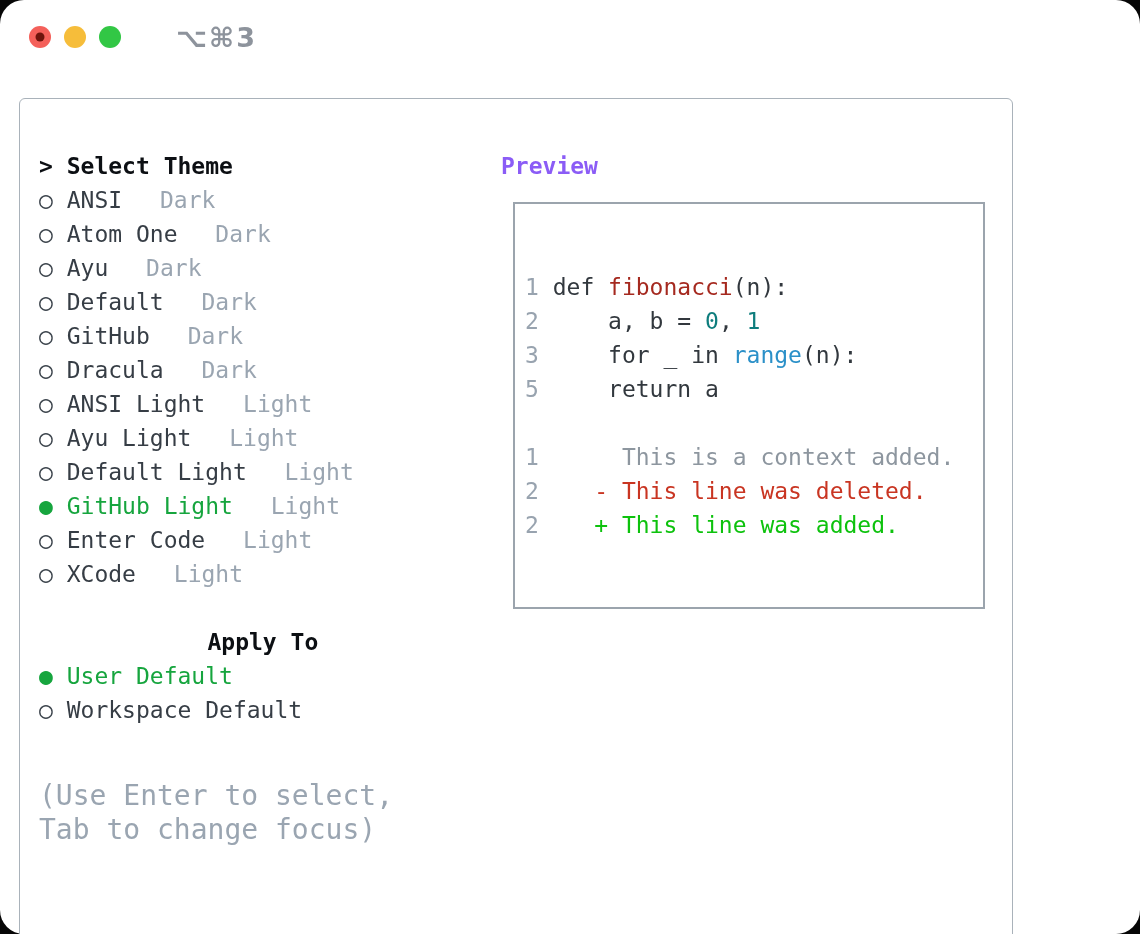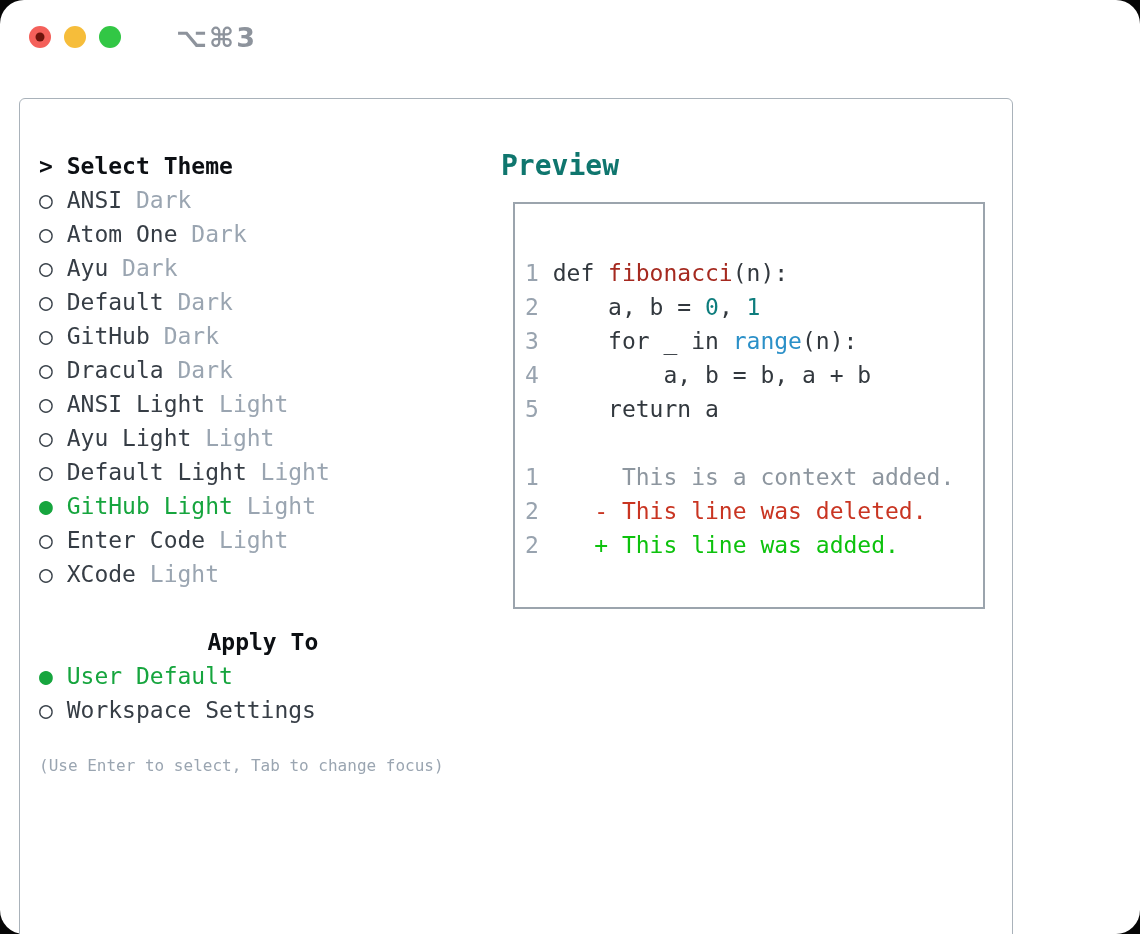--- a/index.html
+++ b/index.html
@@ -47,40 +47,40 @@
     box-sizing:border-box;
   }
   .left-col{
     position:absolute;left:19px;top:50px;
     font-size:23px;
   }
   .row{white-space:pre;line-height:34px;color:var(--fg);}
   .spacer{height:34px;}
   .prompt,.hdr{font-weight:bold;color:#0c0f13;}
   .bullet{color:#3f474f;}
-  .tag{color:var(--tag);}
+  .tag{color:var(--tag);margin-left:24px;}
   .row.sel .bullet,.row.sel .nm{color:var(--accent);}
   .indent{padding-left:2ch;text-align:center;}
   .hint{
     width:420px;white-space:normal;
-    color:var(--hint);line-height:34px;font-size:16px;
-    margin-top:22px;
+    color:var(--hint);line-height:34px;font-size:28px;
+    margin-top:52px;
   }
   
   .preview-header{
     position:absolute;left:481px;top:50px;
-    font-size:28px;font-weight:bold;color:#0f766e;line-height:34px;
+    font-size:23px;font-weight:bold;color:#8b5cf6;line-height:34px;
     white-space:pre;
   }
   .preview-box{
     position:absolute;left:493px;top:103px;
     width:472px;height:407px;
     border:2px solid #9ba4ad;
     box-sizing:border-box;
-    padding:52px 0 0 10px;
+    padding:66px 0 0 10px;
     background:#fff;
     overflow:hidden;
   }
   .cl{white-space:pre;line-height:34px;font-size:23px;min-height:34px;color:var(--codefg);}
   .ln{display:inline-block;width:1ch;margin-right:1ch;color:var(--lineno);}
   .seg-fg{color:var(--codefg);}
   .seg-func{color:var(--func);}
   .seg-num{color:var(--numlit);}
   .seg-builtin{color:var(--builtin);}
   .seg-ctx{color:var(--ctx);}
@@ -114,33 +114,32 @@
           <div class="row"><span class="bullet">○</span><span> </span><span class="nm">Ayu Light</span><span class="tag"> Light</span></div>
           <div class="row"><span class="bullet">○</span><span> </span><span class="nm">Default Light</span><span class="tag"> Light</span></div>
           <div class="row sel"><span class="bullet">●</span><span> </span><span class="nm">GitHub Light</span><span class="tag"> Light</span></div>
           <div class="row"><span class="bullet">○</span><span> </span><span class="nm">Enter Code</span><span class="tag"> Light</span></div>
           <div class="row"><span class="bullet">○</span><span> </span><span class="nm">XCode</span><span class="tag"> Light</span></div>
         </div>
       <div class="spacer"></div>
       <div class="row indent"><span class="hdr">Apply To</span></div>
       <div id="apply-list">
           <div class="row sel"><span class="bullet">●</span><span> </span><span class="nm">User Default</span><span class="tag"></span></div>
-          <div class="row"><span class="bullet">○</span><span> </span><span class="nm">Workspace Settings</span><span class="tag"></span></div>
+          <div class="row"><span class="bullet">○</span><span> </span><span class="nm">Workspace Default</span><span class="tag"></span></div>
         </div>
       <div class="hint">(Use Enter to select, Tab to change focus)</div>
     </div>
 
     <div class="preview-header">Preview</div>
 
     <div class="preview-box">
       <div id="code-lines">
           <div class="cl"><span class="ln">1</span><span class="seg-fg">def </span><span class="seg-func">fibonacci</span><span class="seg-fg">(n):</span></div>
           <div class="cl"><span class="ln">2</span><span class="seg-fg">    a, b = </span><span class="seg-num">0</span><span class="seg-fg">, </span><span class="seg-num">1</span></div>
           <div class="cl"><span class="ln">3</span><span class="seg-fg">    for _ in </span><span class="seg-builtin">range</span><span class="seg-fg">(n):</span></div>
-          <div class="cl"><span class="ln">4</span><span class="seg-fg">        a, b = b, a + b</span></div>
           <div class="cl"><span class="ln">5</span><span class="seg-fg">    return a</span></div>
           <div class="cl"><span class="ln"></span></div>
           <div class="cl"><span class="ln">1</span><span class="seg-ctx">     This is a context added.</span></div>
           <div class="cl"><span class="ln">2</span><span class="seg-del">   - This line was deleted.</span></div>
           <div class="cl"><span class="ln">2</span><span class="seg-add">   + This line was added.</span></div>
         </div>
     </div>
 
   </div>
 </div>

